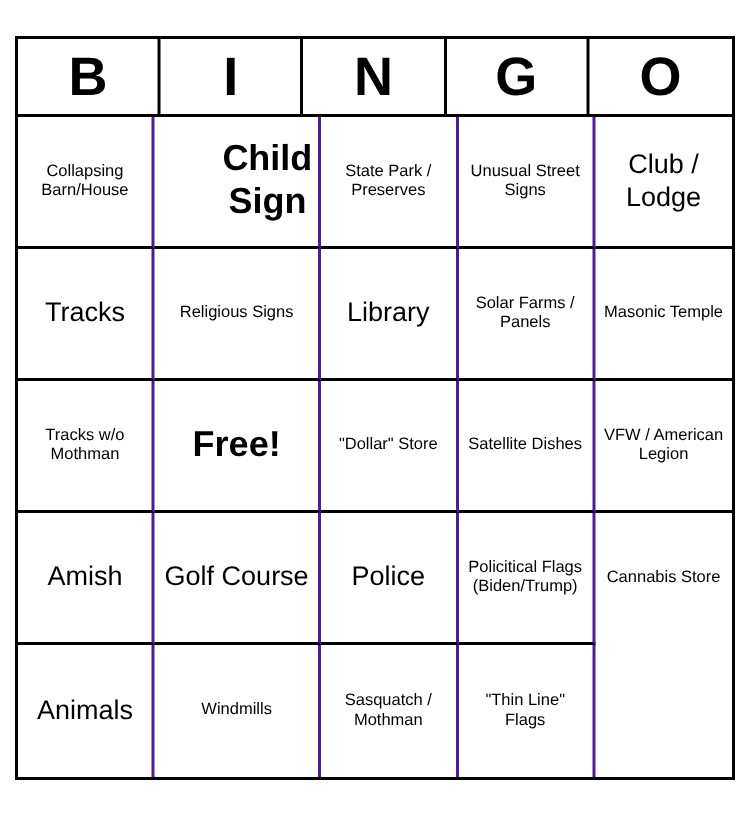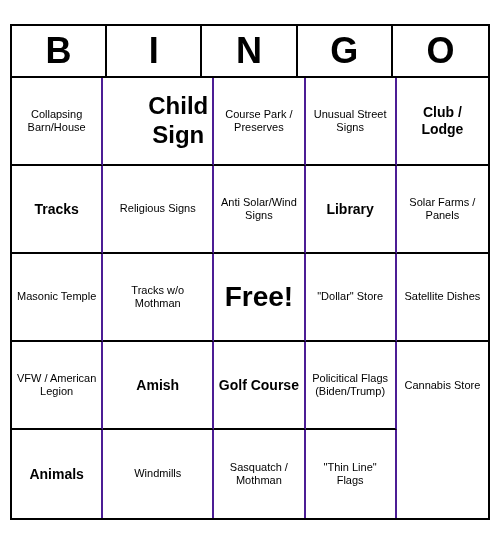--- a/index.html
+++ b/index.html
@@ -69,26 +69,26 @@
       border-bottom: none;
     }
 
     .bingo-cell.large-text {
       font-size: 24px;
       font-weight: bold;
       padding-left: 45px;
     }
 
     .bingo-cell.medium-text {
-      font-size: 14px;
-      font-weight: bold;
+      font-size: 18px;
+      font-weight: normal;
     }
 
     .bingo-cell.free {
-      font-size: 28px;
+      font-size: 24px;
       font-weight: bold;
     }
 
     .bingo-cell.small-text {
       font-size: 11px;
     }
   </style>
 </head>
 <body>
 
@@ -96,36 +96,36 @@
   <div class="bingo-header">
     <div class="bingo-header-cell">B</div>
     <div class="bingo-header-cell">I</div>
     <div class="bingo-header-cell">N</div>
     <div class="bingo-header-cell">G</div>
     <div class="bingo-header-cell">O</div>
   </div>
   <div class="bingo-grid" id="bingo-grid">
   <div class="bingo-cell small-text">Collapsing Barn/House</div>
       <div class="bingo-cell large-text">Child Sign</div>
-      <div class="bingo-cell small-text">Course Park / Preserves</div>
+      <div class="bingo-cell small-text">State Park / Preserves</div>
       <div class="bingo-cell small-text">Unusual Street Signs</div>
       <div class="bingo-cell medium-text">Club / Lodge</div>
       <div class="bingo-cell medium-text">Tracks</div>
       <div class="bingo-cell small-text">Religious Signs</div>
-      <div class="bingo-cell small-text">Anti Solar/Wind Signs</div>
       <div class="bingo-cell medium-text">Library</div>
       <div class="bingo-cell small-text">Solar Farms / Panels</div>
       <div class="bingo-cell small-text">Masonic Temple</div>
       <div class="bingo-cell small-text">Tracks w/o Mothman</div>
       <div class="bingo-cell free">Free!</div>
       <div class="bingo-cell small-text">"Dollar" Store</div>
       <div class="bingo-cell small-text">Satellite Dishes</div>
       <div class="bingo-cell small-text">VFW / American Legion</div>
       <div class="bingo-cell medium-text">Amish</div>
       <div class="bingo-cell medium-text">Golf Course</div>
+      <div class="bingo-cell medium-text">Police</div>
       <div class="bingo-cell small-text">Policitical Flags (Biden/Trump)</div>
       <div class="bingo-cell small-text">Cannabis Store</div>
       <div class="bingo-cell medium-text">Animals</div>
       <div class="bingo-cell small-text">Windmills</div>
       <div class="bingo-cell small-text">Sasquatch / Mothman</div>
       <div class="bingo-cell small-text">"Thin Line" Flags</div>
     </div>
 </div>
 
 </body></html>

